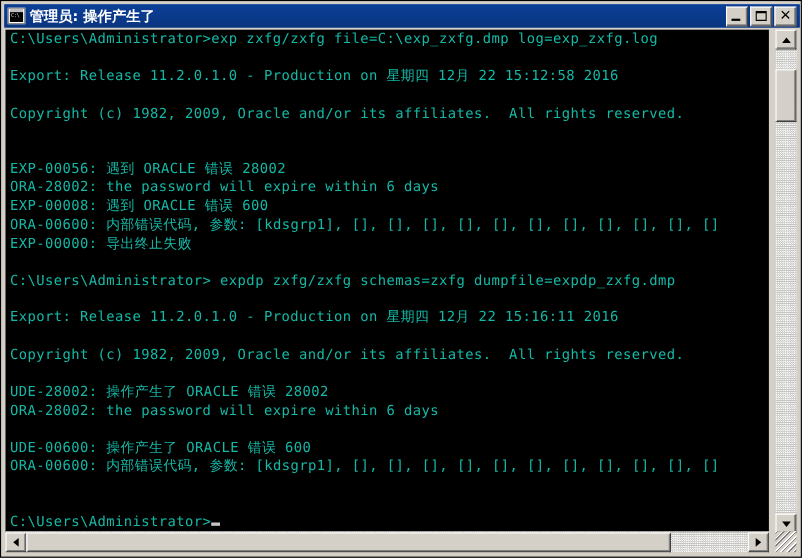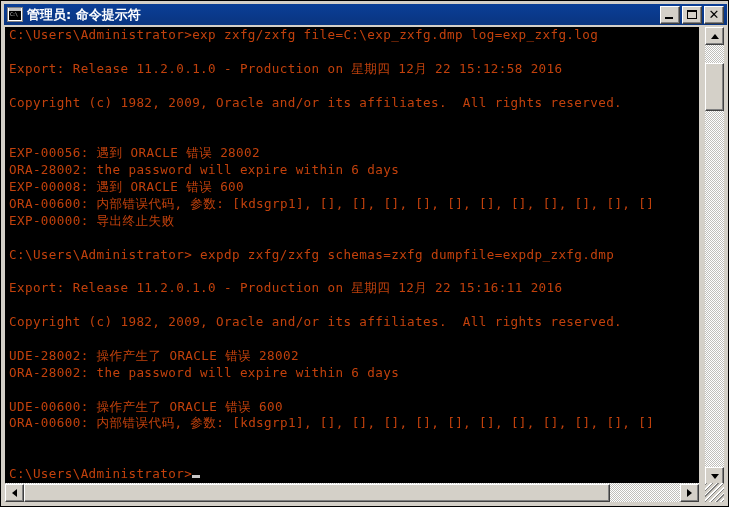--- a/index.html
+++ b/index.html
@@ -131,21 +131,21 @@
     width: 694px;
     height: 458px;
     background: #000000;
     overflow: hidden;
     box-sizing: border-box;
   }
   #console-text {
     position: absolute;
     left: 4px;
     top: 0px;
-    color: #c2410c;
+    color: #14b8a6;
     font-family: "DejaVu Sans Mono", monospace;
     font-size: 12.6px;
     line-height: 16.9px;
     white-space: pre;
     letter-spacing: 0.38px;
   }
   .line { height: 16.9px; white-space: pre; }
   .cursor {
     display: inline-block;
     width: 8px;
@@ -244,21 +244,21 @@
 </head>
 <body>
 
 <div id="window">
 
   <div id="titlebar">
     <div id="title-icon">
       <div class="bar"></div>
       <div class="scr">C:\</div>
     </div>
-    <div id="title-text">管理员: 命令提示符</div>
+    <div id="title-text">管理员: 操作产生了</div>
     <div class="capbtns">
       <div class="capbtn">
         <span class="glyph-min"></span>
       </div>
       <div class="capbtn">
         <span class="glyph-max"></span>
       </div>
       <div class="capbtn">
         <span class="glyph-close">✕</span>
       </div>

